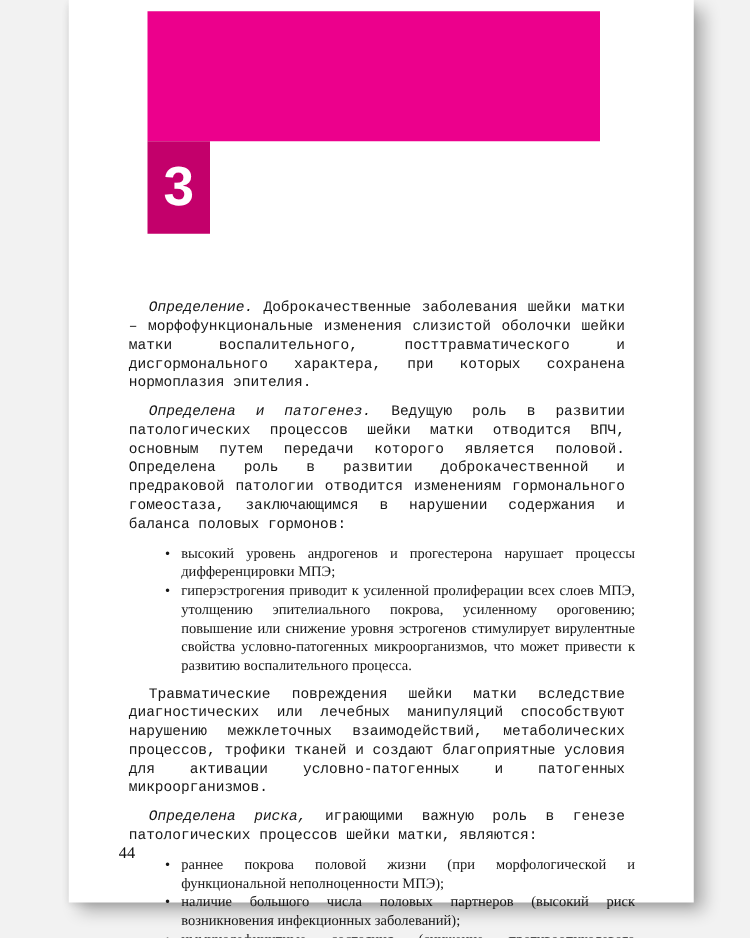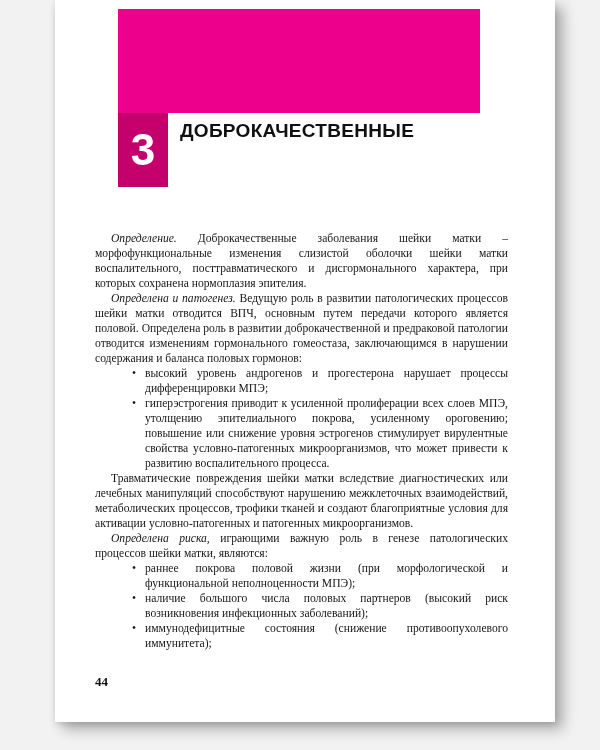--- a/index.html
+++ b/index.html
@@ -63,22 +63,23 @@
     position: absolute;
     left: 40px;
     top: 231px;
     width: 413px;
     font-size: 11.6px;
     line-height: 15px;
     color: #161616;
     text-align: justify;
   }
   .page-body p {
-    margin: 0;
+    margin: 8px;
     text-indent: 16px;
+    font-family: Liberation Mono, monospace;
   }
   .lead {
     font-style: italic;
   }
   ul.bullets {
     list-style: none;
     margin: 0;
     padding: 0 0 0 37px;
   }
   ul.bullets li {
@@ -88,38 +89,37 @@
   }
   ul.bullets .marker {
     position: absolute;
     left: 0;
     top: 0;
   }
   .page-number {
     position: absolute;
     left: 40px;
     top: 674px;
-    font-weight: 700;
+    font-weight: 400;
     font-size: 13px;
     color: #111111;
   }
 </style>
 </head>
 <body>
 
 <div class="book-page">
 
   <div class="chapter-band"></div>
 
   <div class="chapter-number-badge">
     <span>3</span>
   </div>
 
   <div class="chapter-title">
-    <div>ДОБРОКАЧЕСТВЕННЫЕ</div>
   </div>
 
   <div class="page-body">
 
     <p><span class="lead">Определение.</span> <span>Доброкачественные заболевания шейки матки – морфофункциональные изменения слизистой оболочки шейки матки воспалительного, посттравматического и дисгормонального характера, при которых сохранена нормоплазия эпителия.</span></p>
 
 
     <p><span class="lead">Определена и патогенез.</span> <span>Ведущую роль в развитии патологических процессов шейки матки отводится ВПЧ, основным путем передачи которого является половой. Определена роль в развитии доброкачественной и предраковой патологии отводится изменениям гормонального гомеостаза, заключающимся в нарушении содержания и баланса половых гормонов:</span></p>
 
     <ul class="bullets">

